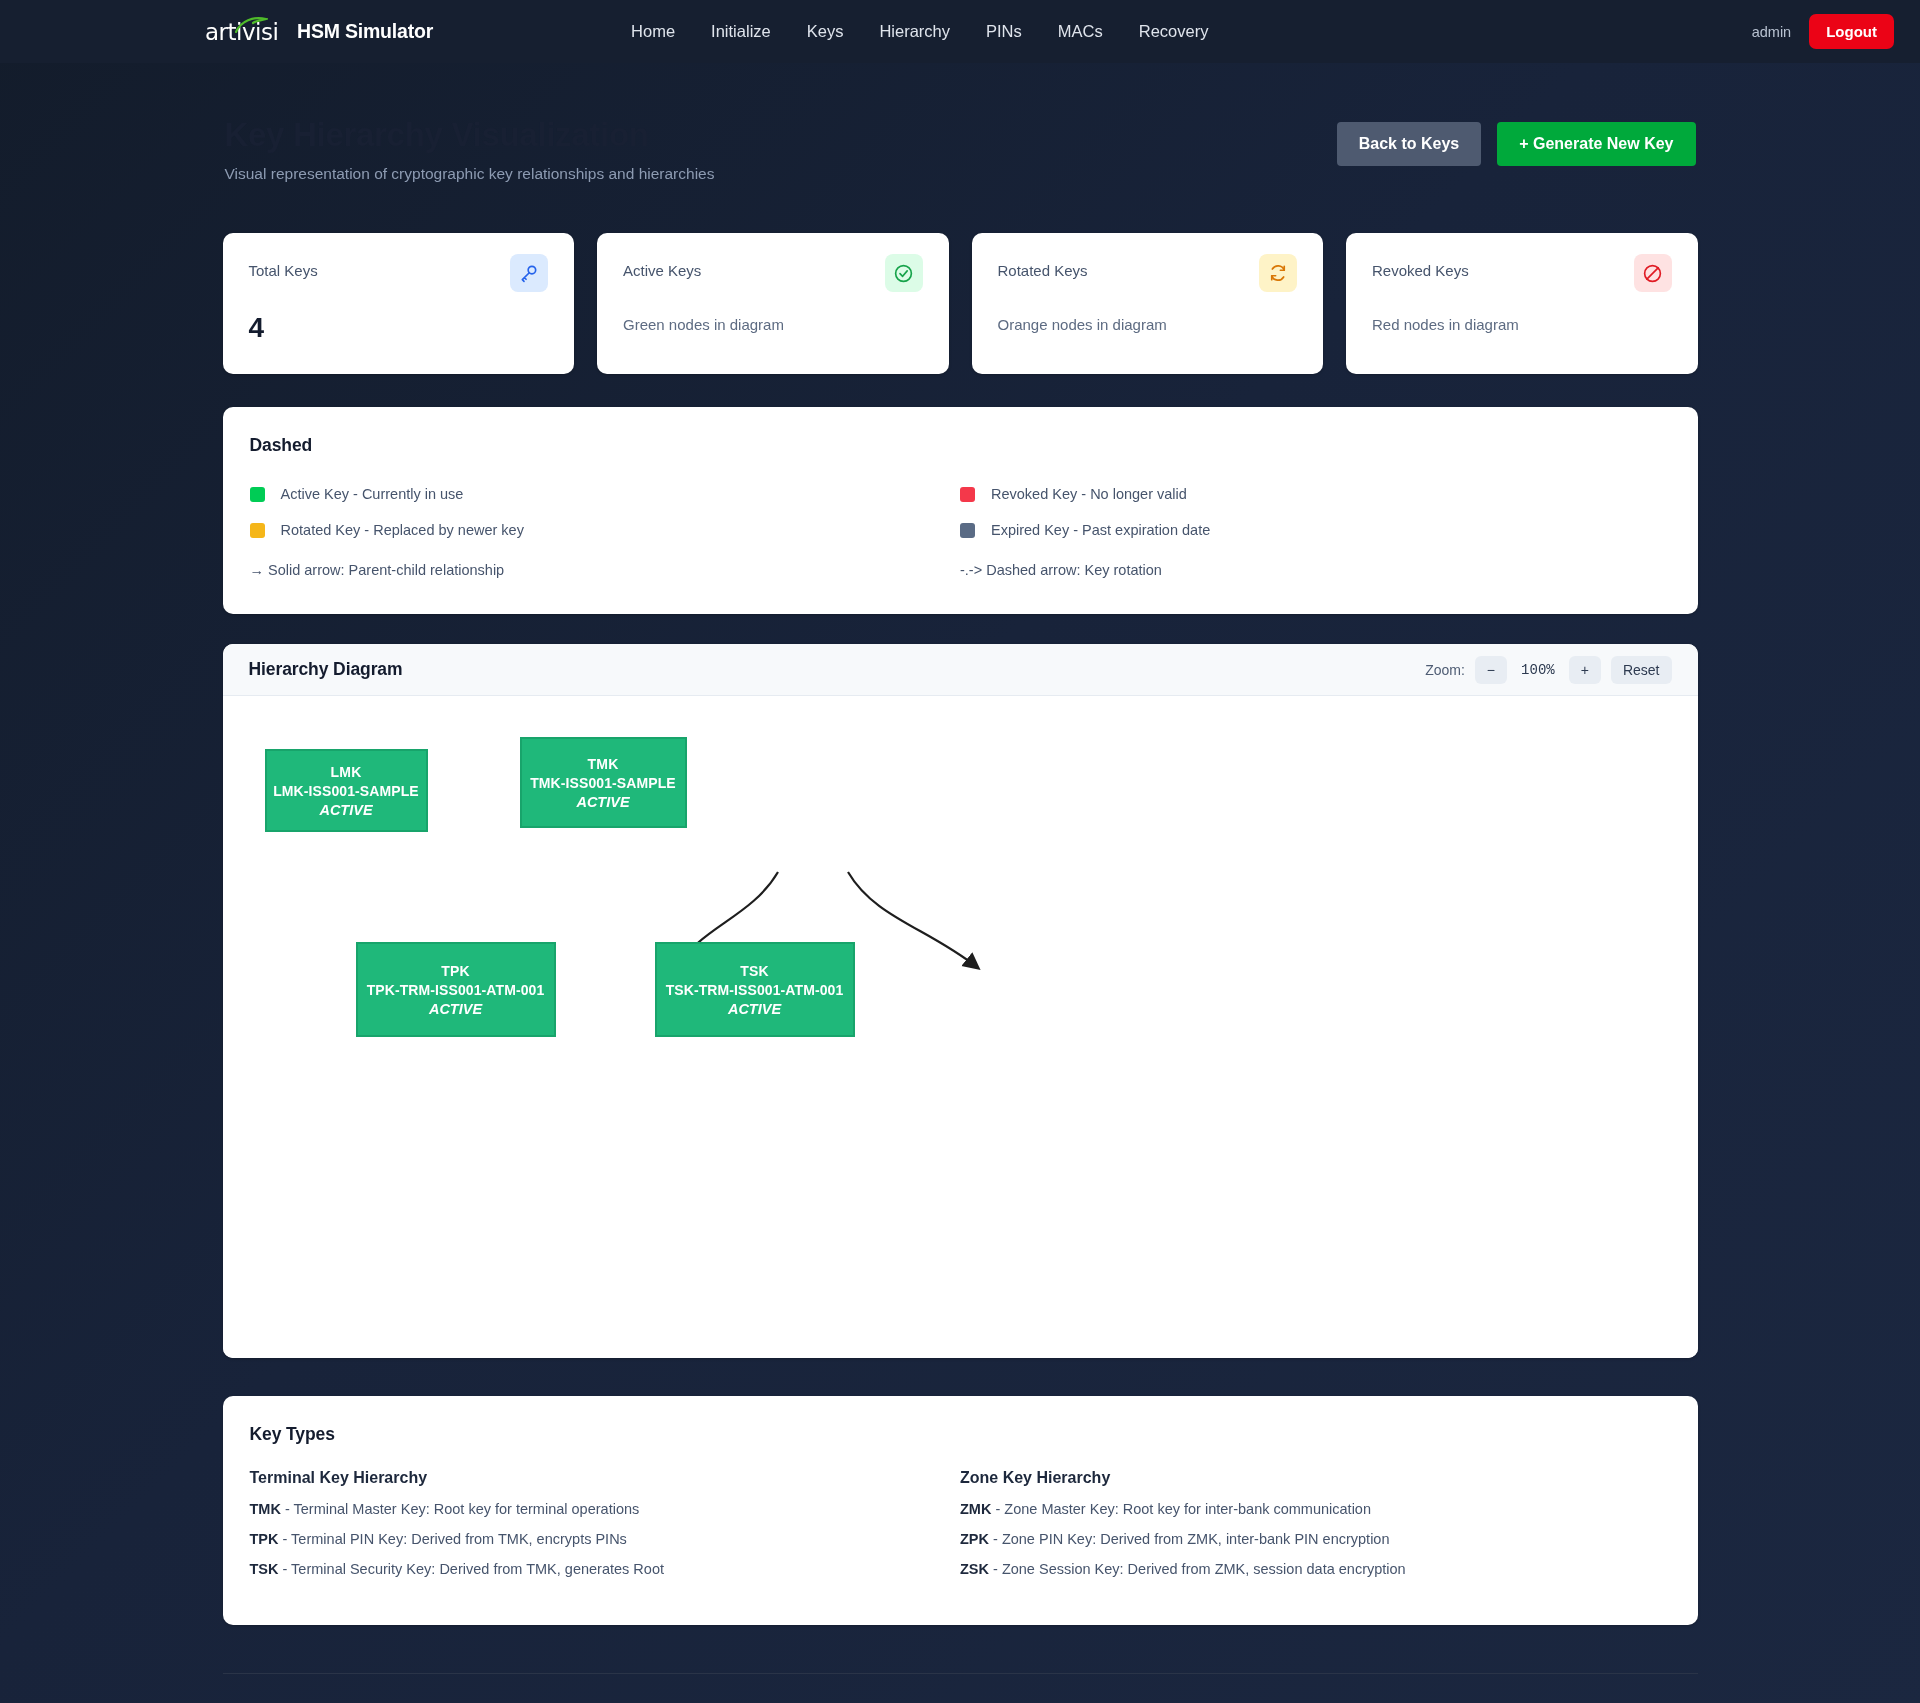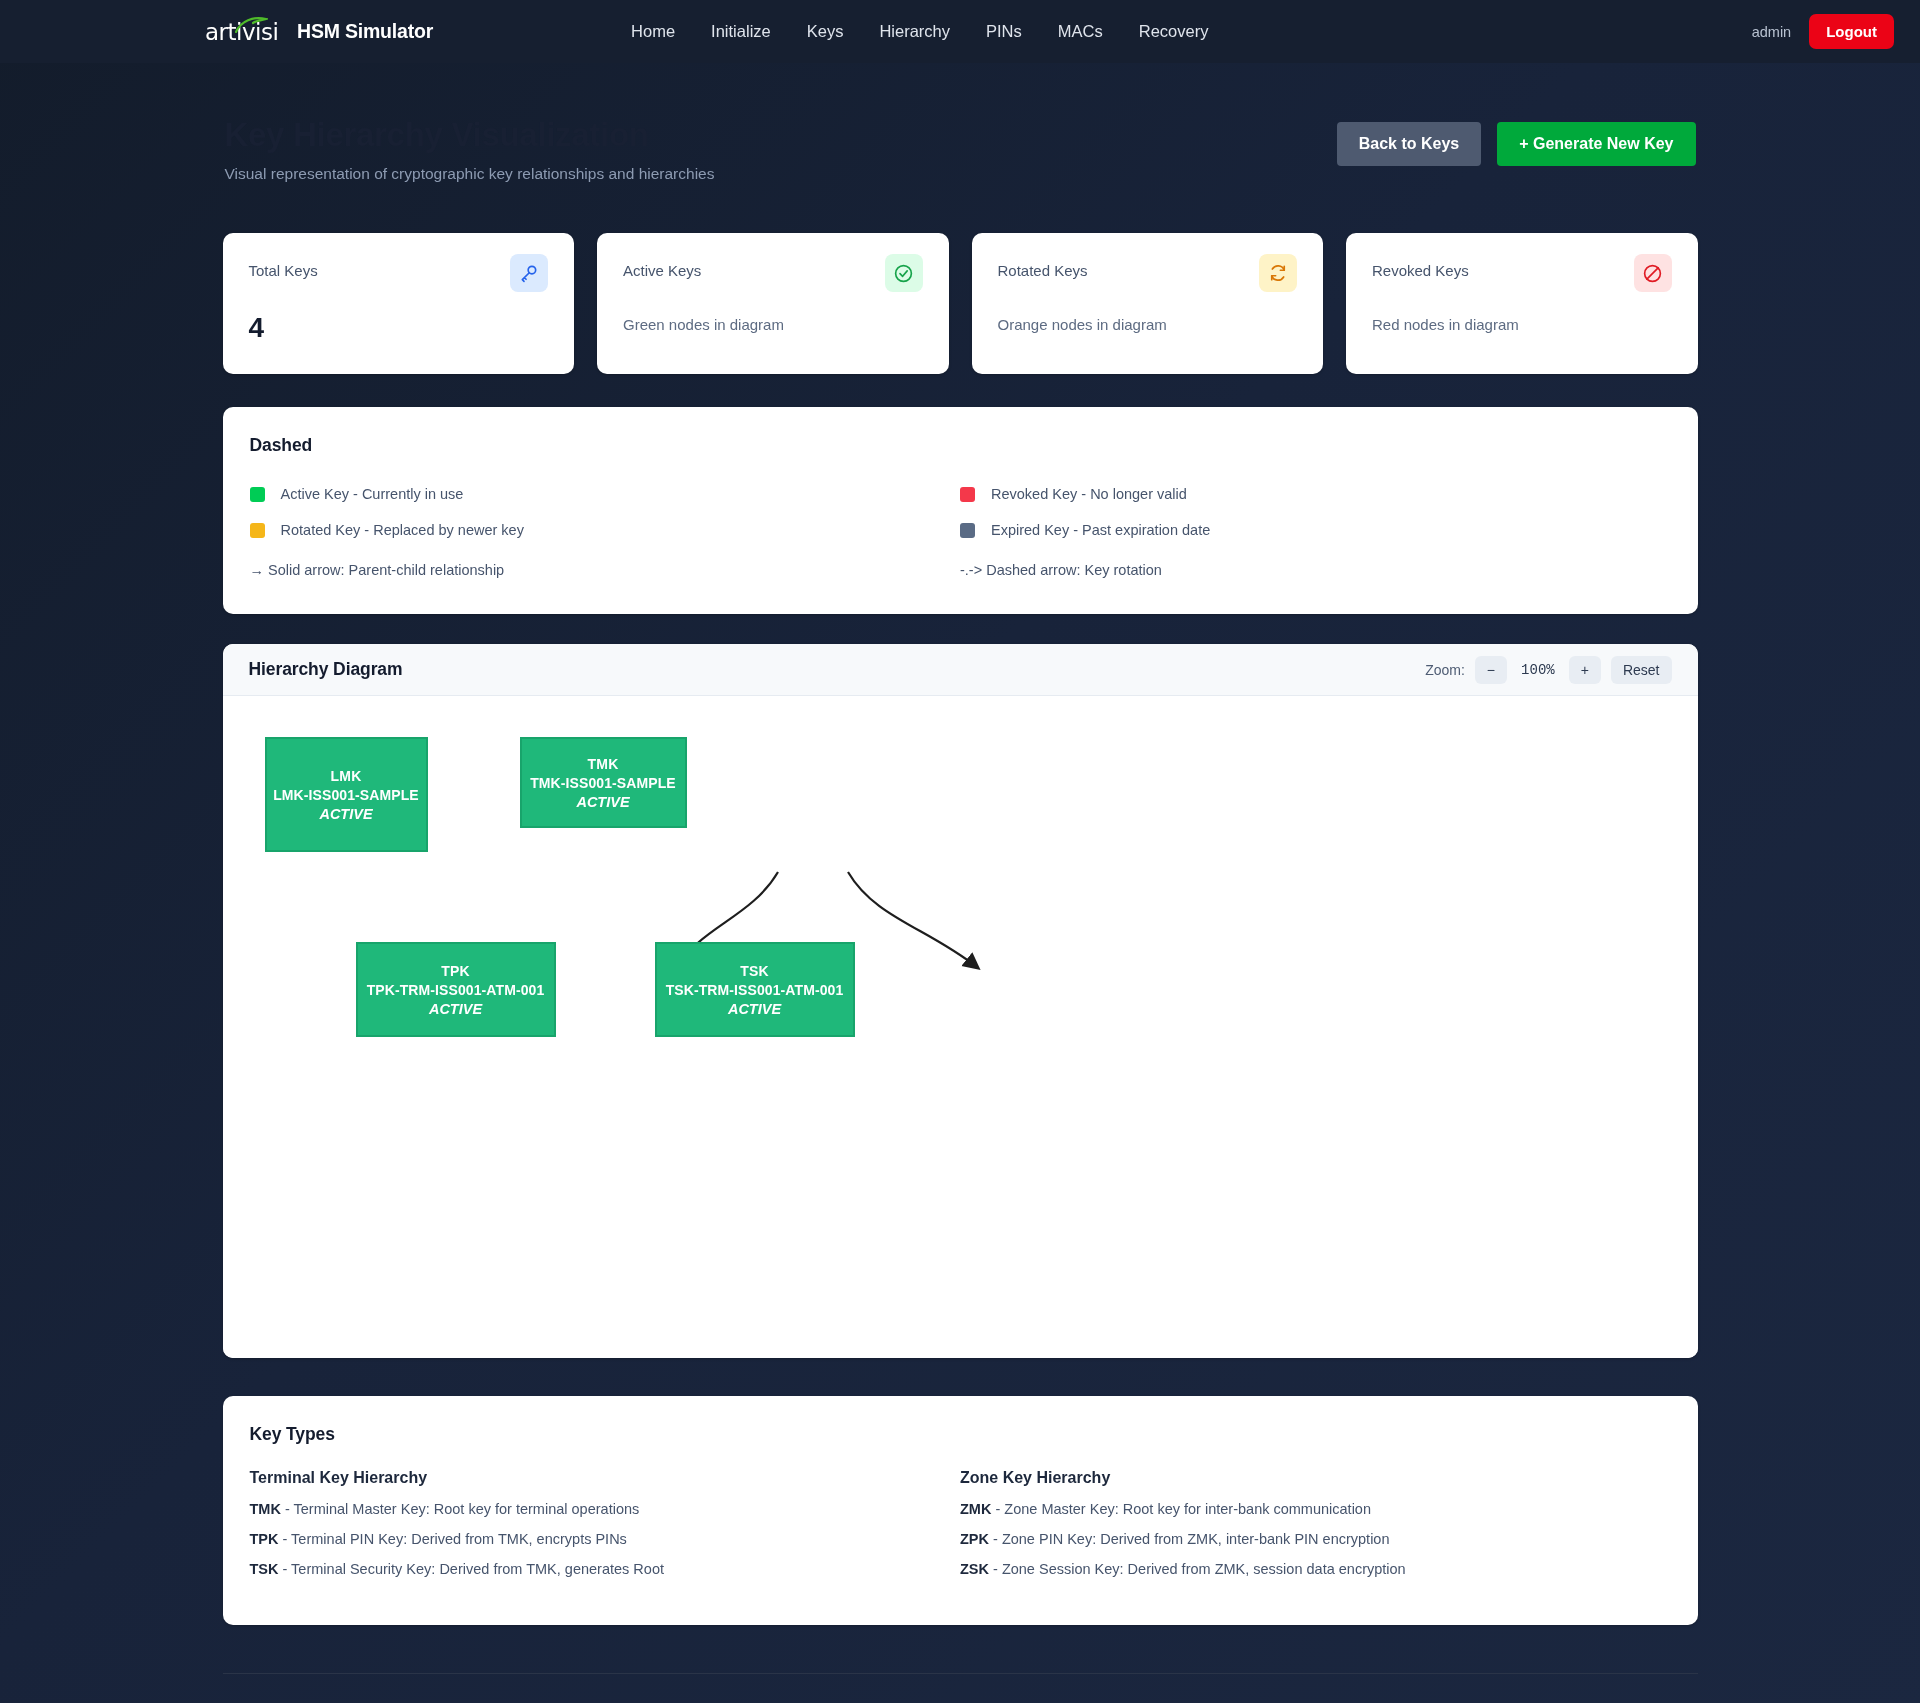--- a/index.html
+++ b/index.html
@@ -428,21 +428,21 @@
           <marker id="arrowhead" markerWidth="9" markerHeight="9" refX="6.5" refY="4" orient="auto">
             <path d="M0,0 L8,4 L0,8 Z" fill="#1e1e1e"></path>
           </marker>
         </defs>
 
         <path d="M555,176 C528,222 475,232 455,272" fill="none" stroke="#1e1e1e" stroke-width="2.2" marker-end="url(#arrowhead)"></path>
 
         <path d="M625,176 C652,222 705,232 755,272" fill="none" stroke="#1e1e1e" stroke-width="2.2" marker-end="url(#arrowhead)"></path>
       </svg>
 
-      <div class="node" style="left:42px;top:41px;width:163px;height:115px;">
+      <div class="node" style="left:42px;top:53px;width:163px;height:83px;">
         <span class="n-type">LMK</span>
         <span class="n-id">LMK-ISS001-SAMPLE</span>
         <span class="n-status">ACTIVE</span>
       </div>
 
       <div class="node" style="left:297px;top:41px;width:167px;height:91px;">
         <span class="n-type">TMK</span>
         <span class="n-id">TMK-ISS001-SAMPLE</span>
         <span class="n-status">ACTIVE</span>
       </div>

